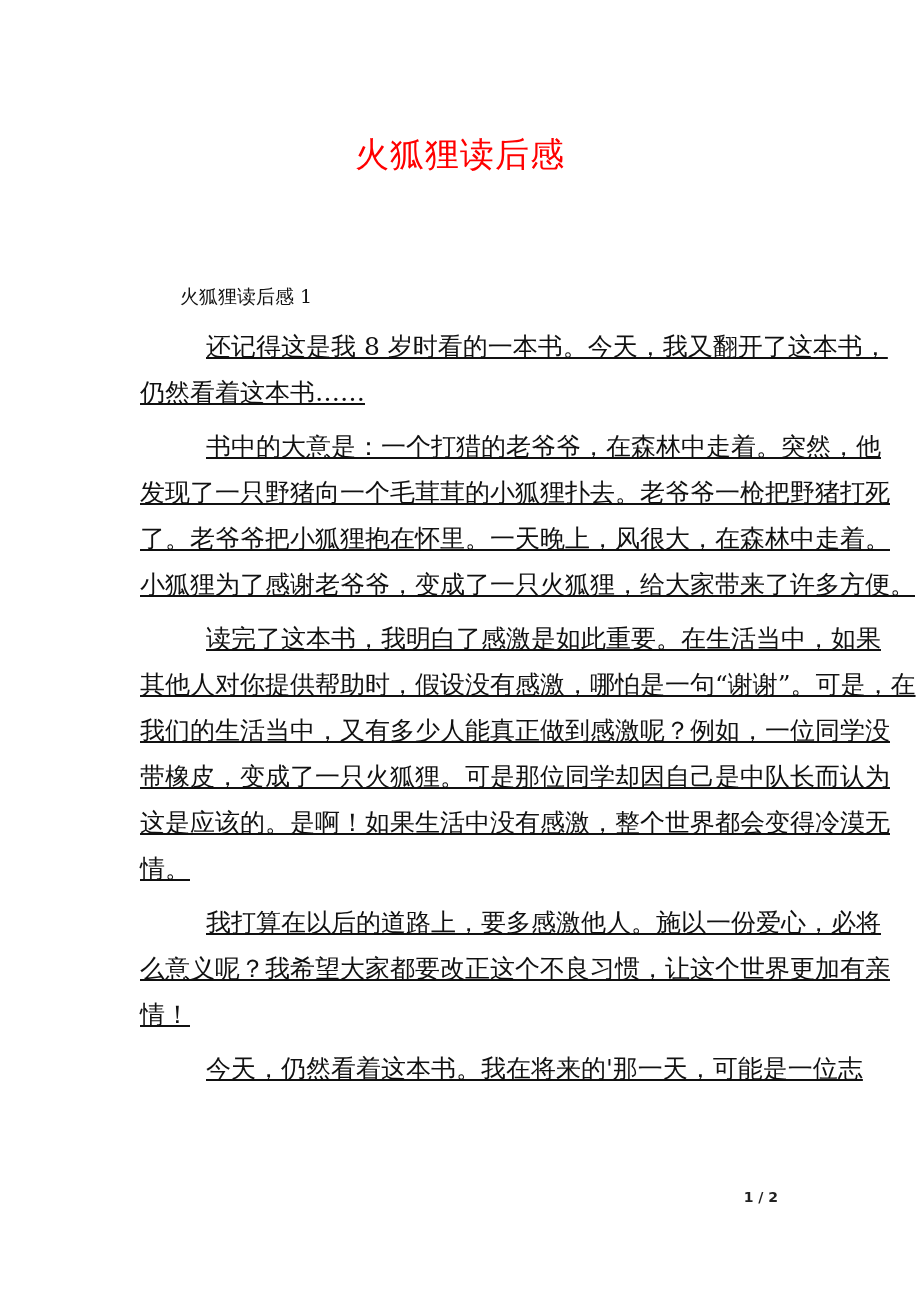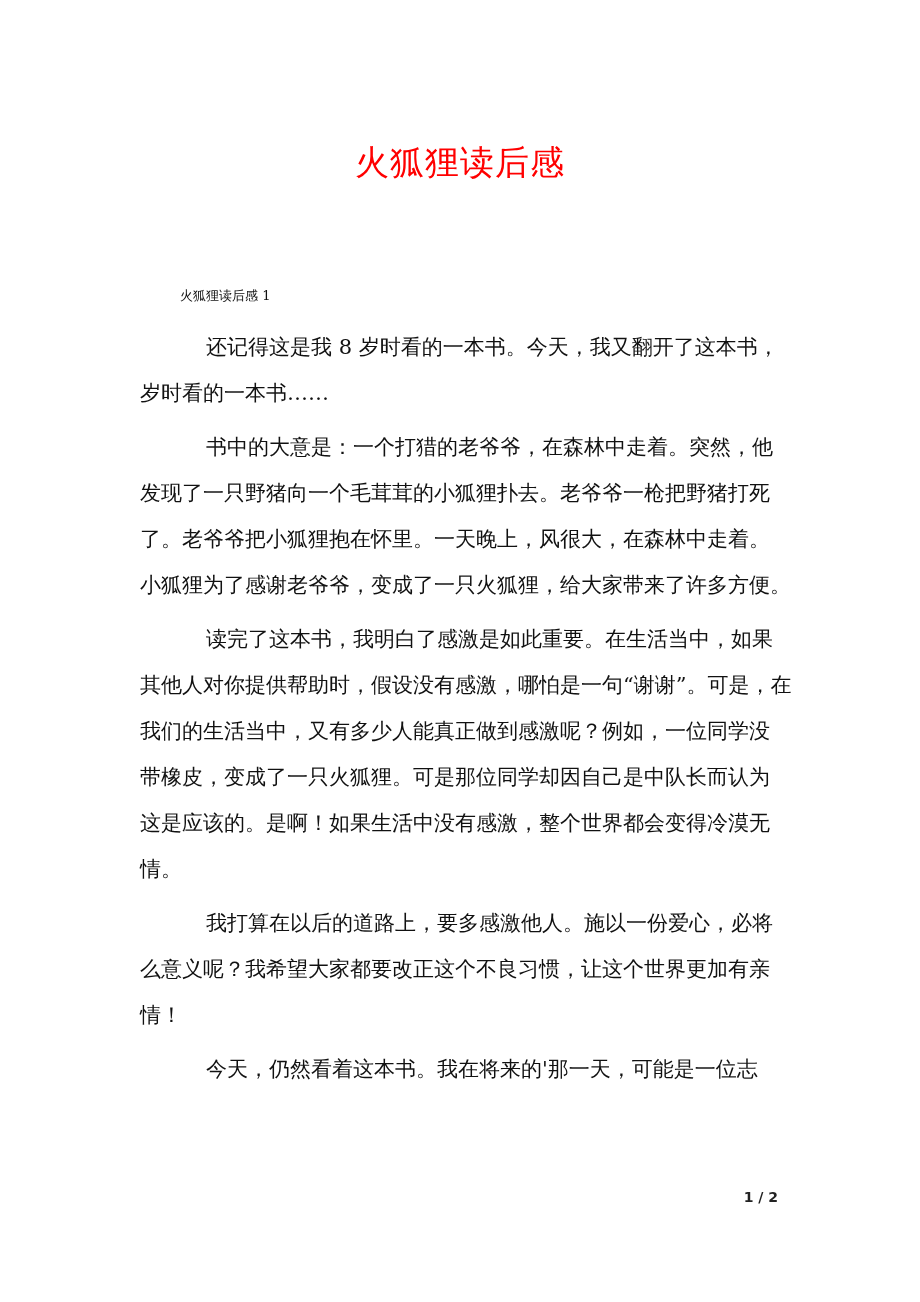--- a/index.html
+++ b/index.html
@@ -1,41 +1,41 @@
 <!DOCTYPE html>
 <html><head>
   <meta charset="utf-8">
   <style>
     html, body { margin: 0; padding: 0; background: #ffffff; }
     body { width: 920px; height: 1302px; position: relative; overflow: hidden;
            font-family: "DejaVu Serif", "Liberation Serif", serif; color: #111111; }
     .page { position: absolute; left: 0; top: 0; width: 920px; height: 1302px; background: #ffffff; }
-    .title { position: absolute; left: 0; top: 140px; width: 920px; text-align: center;
+    .title { position: absolute; left: 0; top: 132px; width: 920px; text-align: center;
              font-size: 34px; color: #ff0000; letter-spacing: 1px; font-family: "DejaVu Serif", serif; }
     .body-text { position: absolute; left: 140px; top: 276px; width: 646px; }
-    .heading { font-size: 13px; line-height: 40px; padding-left: 40px; margin: 0 0 8px 0; }
-    .para { font-size: 21px; line-height: 46px; margin: 0 0 8px 0; text-indent: 66px;
-            text-align: justify; }
+    .heading { font-size: 19px; line-height: 40px; padding-left: 40px; margin: 0 0 8px 0; }
+    .para { font-size: 25px; line-height: 46px; margin: 0 0 8px 0; text-indent: 66px;
+            text-align: justify; text-decoration: underline; }
     .para .line { display: block; white-space: nowrap; text-indent: 0; }
     .para .line.first { padding-left: 66px; }
     .page-num { position: absolute; right: 142px; top: 1189px; font-size: 14px;
                 font-family: "DejaVu Sans", sans-serif; font-weight: bold; color: #222222; }
   </style>
 </head>
 <body>
 
 <div class="page">
   <div class="title">火狐狸读后感</div>
 
   <div class="body-text">
     <div class="heading">火狐狸读后感 1</div>
 
     <div class="para" style="text-indent:0">
       <span class="line first">还记得这是我 8 岁时看的一本书。今天，我又翻开了这本书，</span>
-      <span class="line">岁时看的一本书……</span>
+      <span class="line">仍然看着这本书……</span>
     </div>
 
     <div class="para" style="text-indent:0">
       <span class="line first">书中的大意是：一个打猎的老爷爷，在森林中走着。突然，他</span>
       <span class="line">发现了一只野猪向一个毛茸茸的小狐狸扑去。老爷爷一枪把野猪打死</span>
       <span class="line">了。老爷爷把小狐狸抱在怀里。一天晚上，风很大，在森林中走着。</span>
       <span class="line">小狐狸为了感谢老爷爷，变成了一只火狐狸，给大家带来了许多方便。</span>
     </div>
 
     <div class="para" style="text-indent:0">

